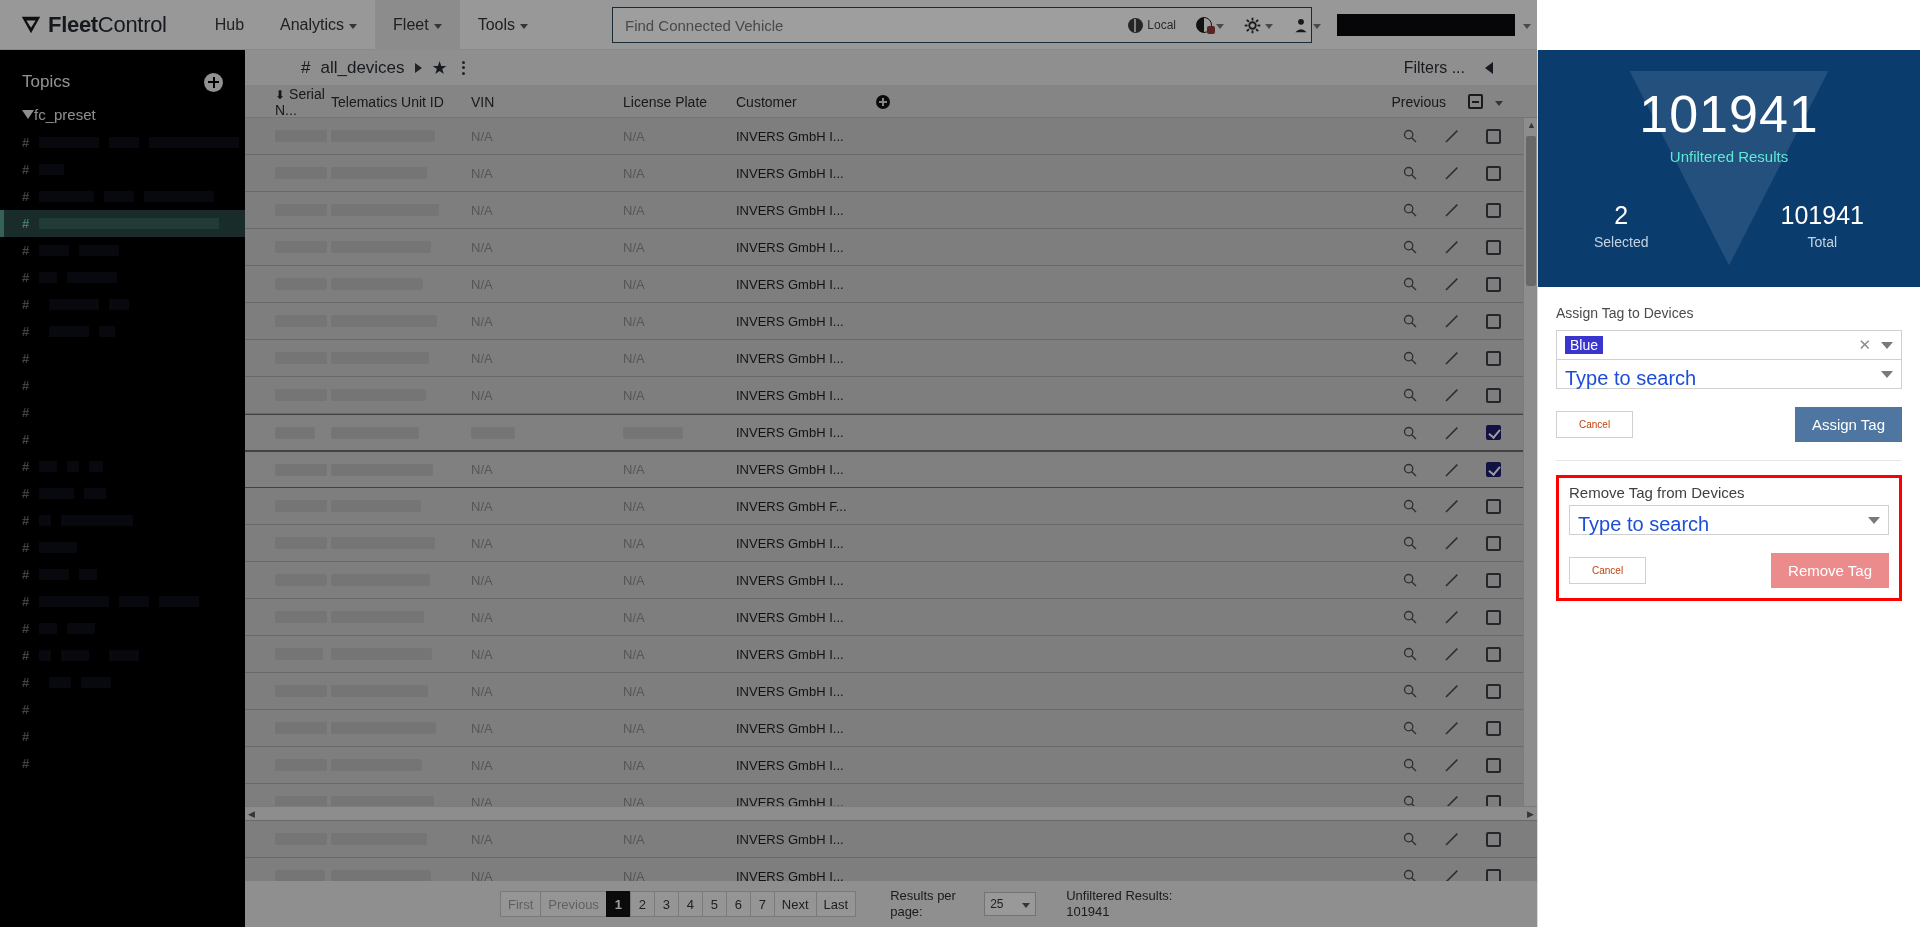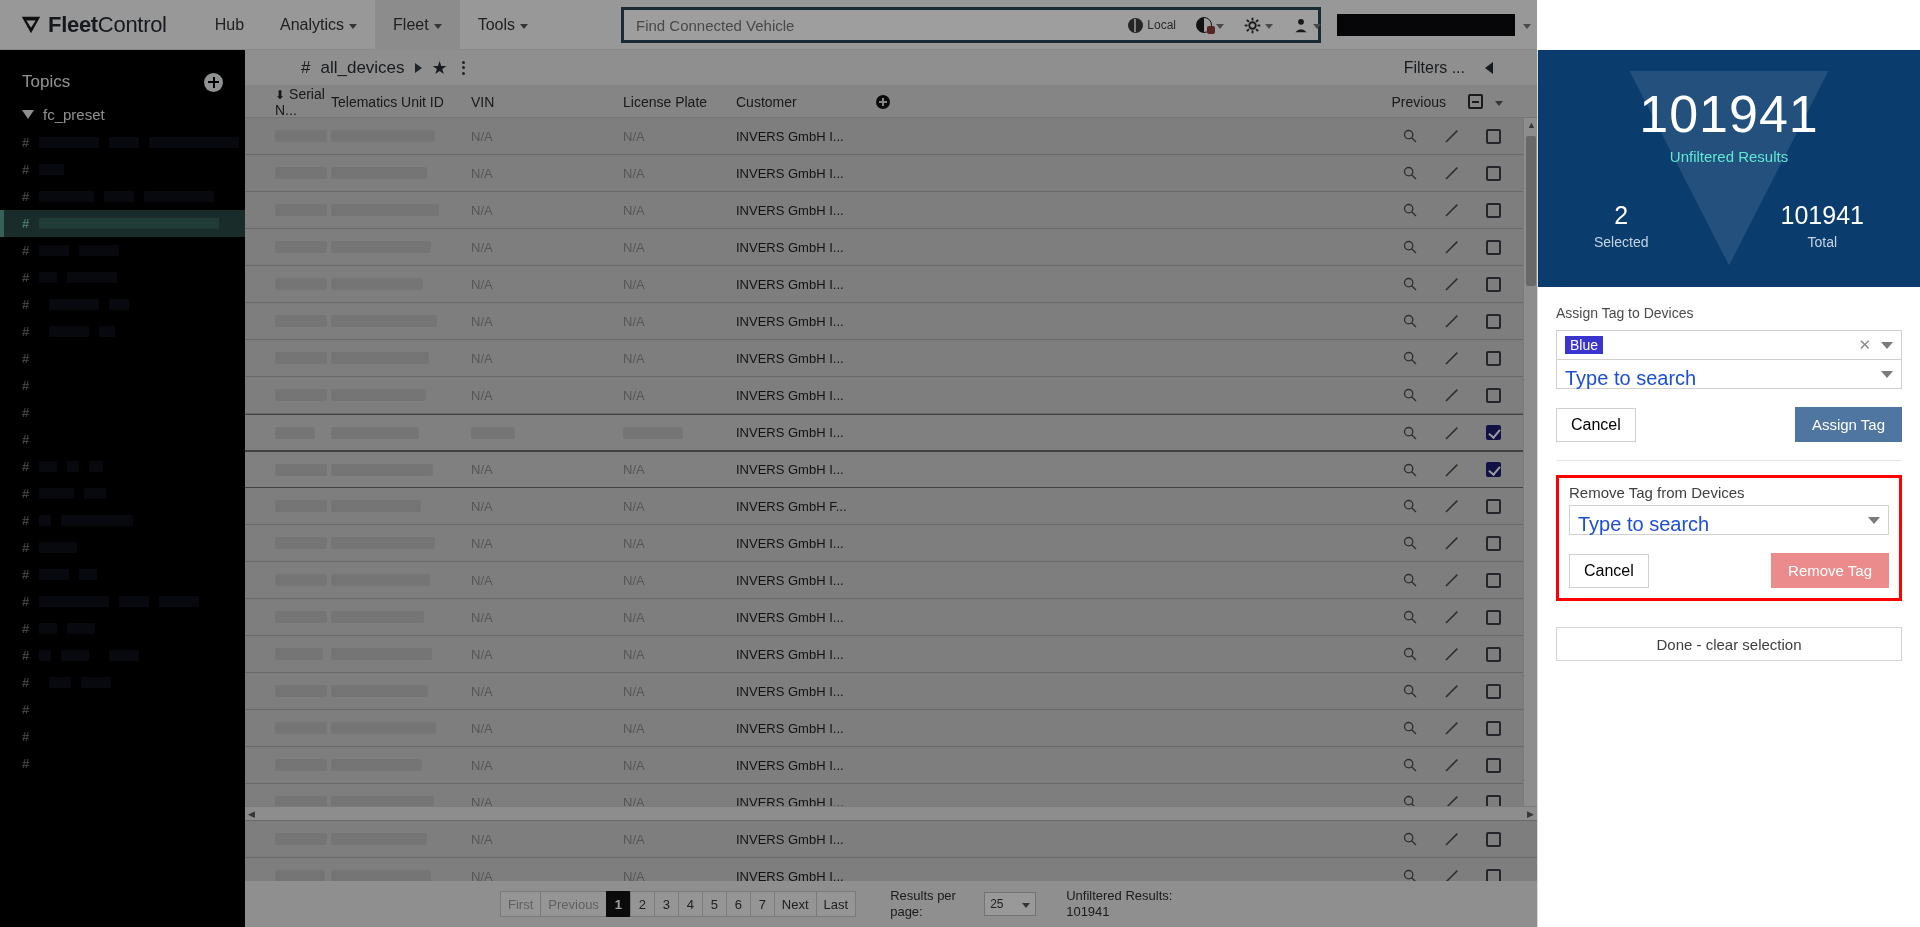--- a/index.html
+++ b/index.html
@@ -35,24 +35,23 @@
   .navitem.active { background: #e2e2e2; }
   .caret-d {
     width: 0; height: 0; border-left: 4px solid transparent;
     border-right: 4px solid transparent; border-top: 5px solid #555;
     display: inline-block; margin-top: 3px;
   }
   .searchwrap {
     position: absolute; left: 612px; top: 7px; width: 700px; height: 36px;
   }
   .searchwrap input {
-    width: 100%; height: 100%; border: 3px solid #0c4a6e; background: #fff;
+    width: 100%; height: 100%; border: 1px solid #0c4a6e; background: #fff;
     font-size: 15px; color: #555; padding: 8px 12px;
     font-family: "Liberation Sans", sans-serif;
-    margin-left: 9px;
   }
   .nav-right {
     position: absolute; right: 0; top: 0; height: 50px;
     display: flex; align-items: center; gap: 4px; padding-right: 6px;
   }
   .nav-ic {
     display: flex; align-items: center; gap: 4px; padding: 0 8px;
     height: 50px; cursor: pointer; font-size: 12px; color: #444;
   }
   .globe {
@@ -91,21 +90,21 @@
   .plus-circ {
     width: 19px; height: 19px; border-radius: 50%; background: #e8eaed;
     position: relative; cursor: pointer;
   }
   .plus-circ::before, .plus-circ::after {
     content: ""; position: absolute; background: #000;
   }
   .plus-circ::before { left: 4px; top: 8.5px; width: 11px; height: 2px; }
   .plus-circ::after  { top: 4px; left: 8.5px; height: 11px; width: 2px; }
   .sb-group {
-    display: flex; align-items: center; gap: 9px;
+    display: flex; align-items: center; 
     padding: 6px 22px; font-size: 15px; color: #e3e6e8; cursor: pointer;
   }
   .sb-group .tri {
     width: 0; height: 0; border-left: 6px solid transparent;
     border-right: 6px solid transparent; border-top: 9px solid #e3e6e8;
   }
   .sb-row {
     display: flex; align-items: center; gap: 10px; height: 27px;
     padding-left: 22px; cursor: pointer; position: relative;
   }
@@ -288,22 +287,22 @@
   .tri-dn {
     width: 0; height: 0; border-left: 6px solid transparent;
     border-right: 6px solid transparent; border-top: 7px solid #7a7a7a;
     cursor: pointer;
   }
   .combo .ph { color: #1d4ed8; font-size: 20px; margin-top: 8px; }
   .combo.second { border-top: none; }
 
   .btnrow { display: flex; align-items: center; justify-content: space-between; margin-top: 18px; }
   .btn {
-    font-size: 16px; cursor: pointer; border: 1px solid #d0d0d0;
-    background: #fff; color: #000000; padding: 7px 14px;
+    font-size: 10px; cursor: pointer; border: 1px solid #d0d0d0;
+    background: #fff; color: #c2410c; padding: 7px 22px;
   }
   .btn.primary { background: #4e76a1; border-color: #4e76a1; color: #fff; font-size: 15px; padding: 8px 16px; }
   .btn.danger { background: #ec8b8b; border-color: #ec8b8b; color: #fff; font-size: 15px; padding: 8px 16px; }
   .hr { height: 1px; background: #e6e6e6; margin: 18px 0 0 0; }
 
   .redbox {
     border: 3px solid #ff0000; margin-top: 14px; padding: 6px 10px 10px 10px;
   }
   .redbox .fld-label { margin-bottom: 4px; font-size: 15px; color: #3f3f3f; }
   .redbox .combo { height: 30px; }
@@ -1106,16 +1105,15 @@
           <span class="ph">Type to search</span>
           <span class="tri-dn" style="margin-left:auto;"></span>
         </div>
         <div class="btnrow">
           <div class="btn">Cancel</div>
           <div class="btn danger">Remove Tag</div>
         </div>
       </div>
     </div>
 
-    <div class="done-btn">Done - clear selection</div>
   </div>
 
 </div>
 
 </body></html>

